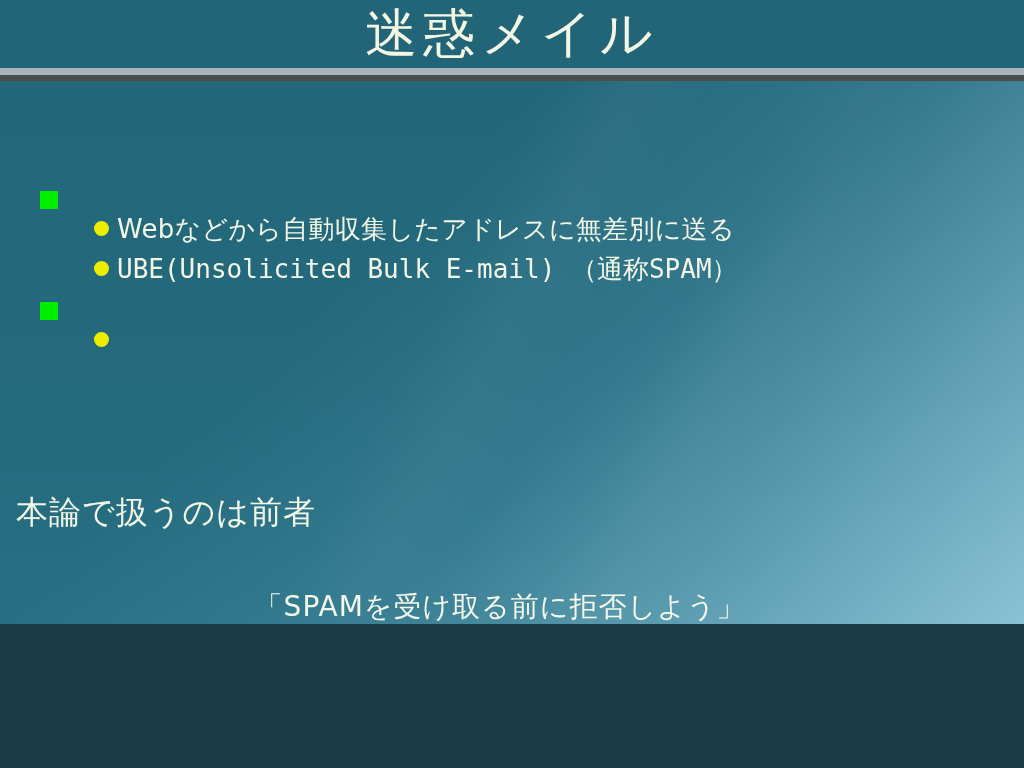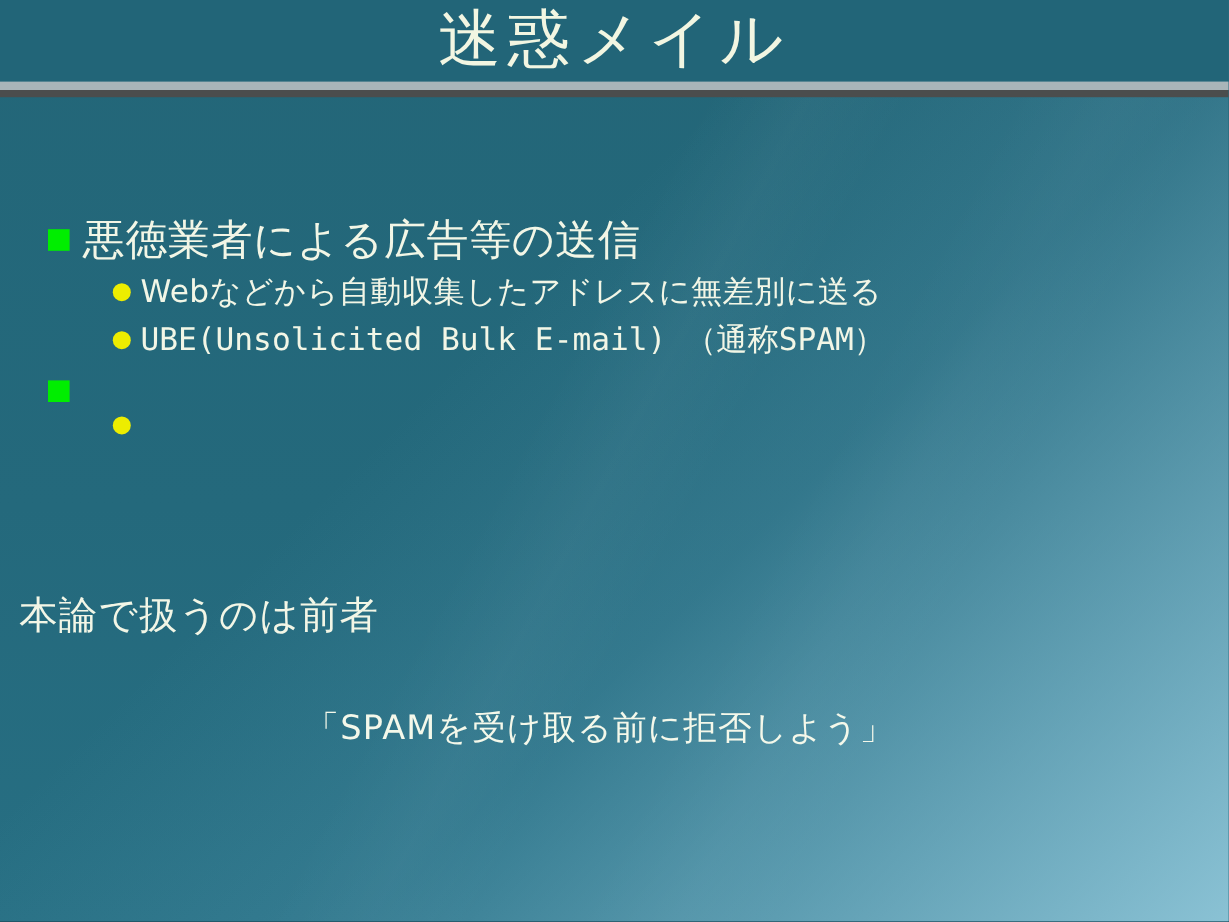--- a/index.html
+++ b/index.html
@@ -5,21 +5,21 @@
 <style>
   html, body {
     margin: 0;
     padding: 0;
     background: #1b3b49;
   }
 
   #slide {
     position: relative;
     width: 1024px;
-    height: 768px;
+    height: 624px;
     overflow: hidden;
     font-family: "DejaVu Sans", sans-serif;
     
     background-color: #226679;
     background-image:
       linear-gradient(135deg,
         rgba(25, 88, 110, 0.00) 0%,
         rgba(25, 88, 110, 0.00) 38%,
         rgba(120, 185, 212, 0.18) 60%,
         rgba(150, 205, 225, 0.55) 82%,
@@ -183,21 +183,20 @@
 
   <div class="divider-light"></div>
   <div class="divider-dark"></div>
 
   <div class="body-area">
 
     <div class="bullet-list">
 
       <div class="row lvl1">
         <span class="marker"></span>
-        <span class="text">悪徳業者による広告等の送信</span>
       </div>
 
       <div class="row lvl2">
         <span class="marker"></span>
         <span class="text">Webなどから自動収集したアドレスに無差別に送る</span>
       </div>
 
       <div class="row lvl2 mono">
         <span class="marker"></span>
         <span class="text">UBE(Unsolicited Bulk E-mail) （通称SPAM）</span>

